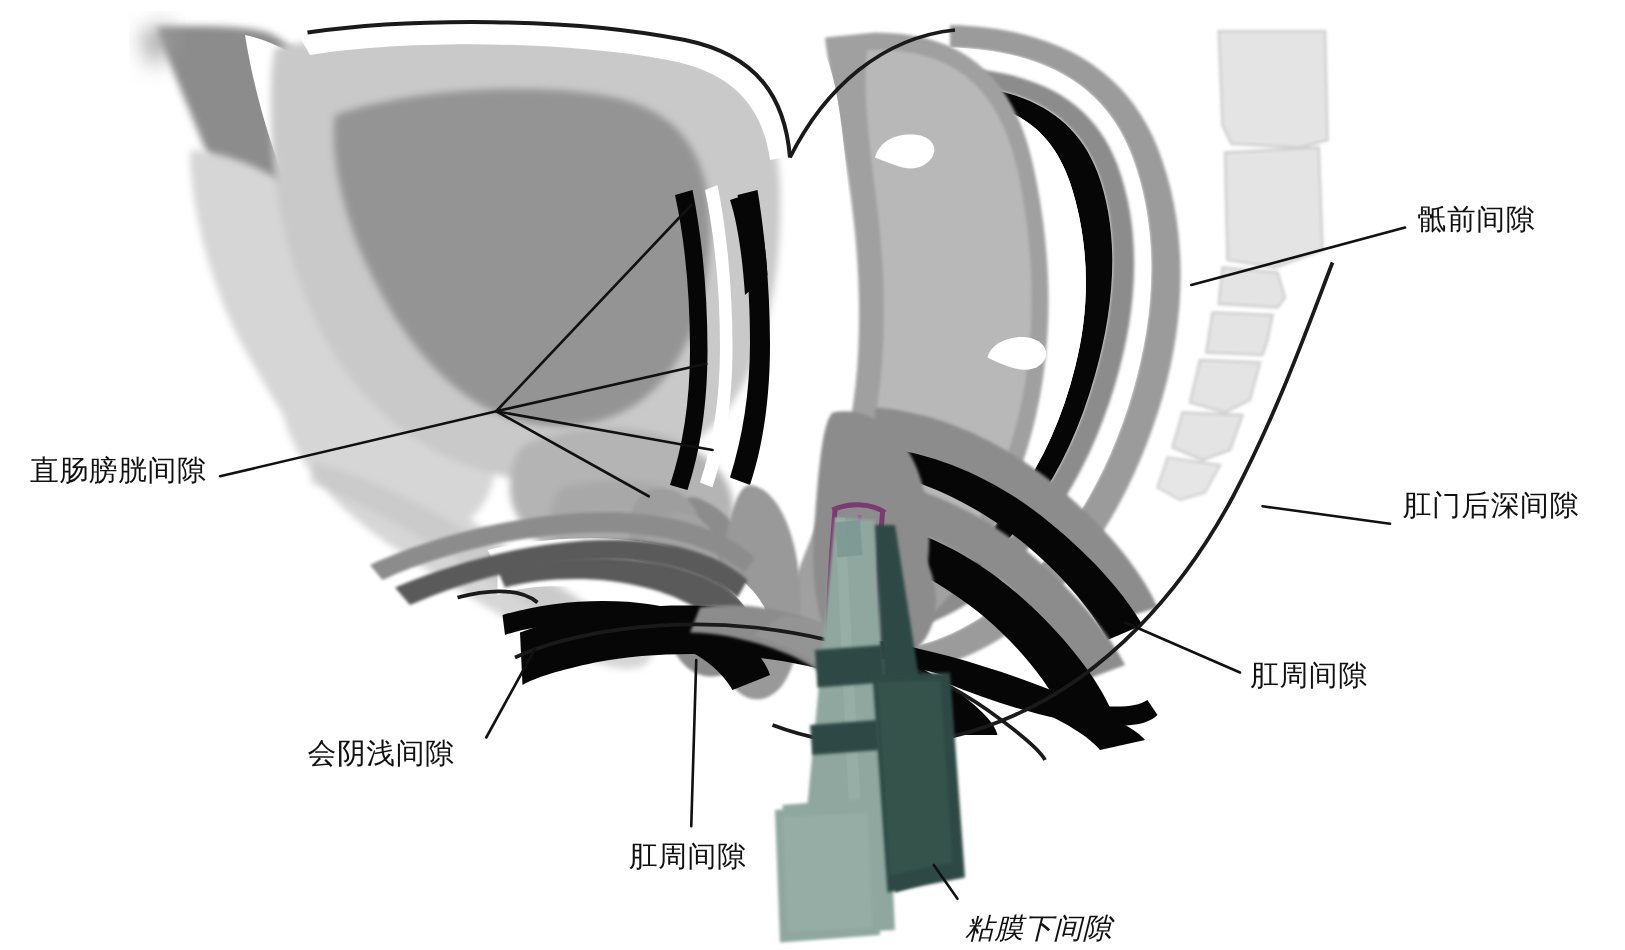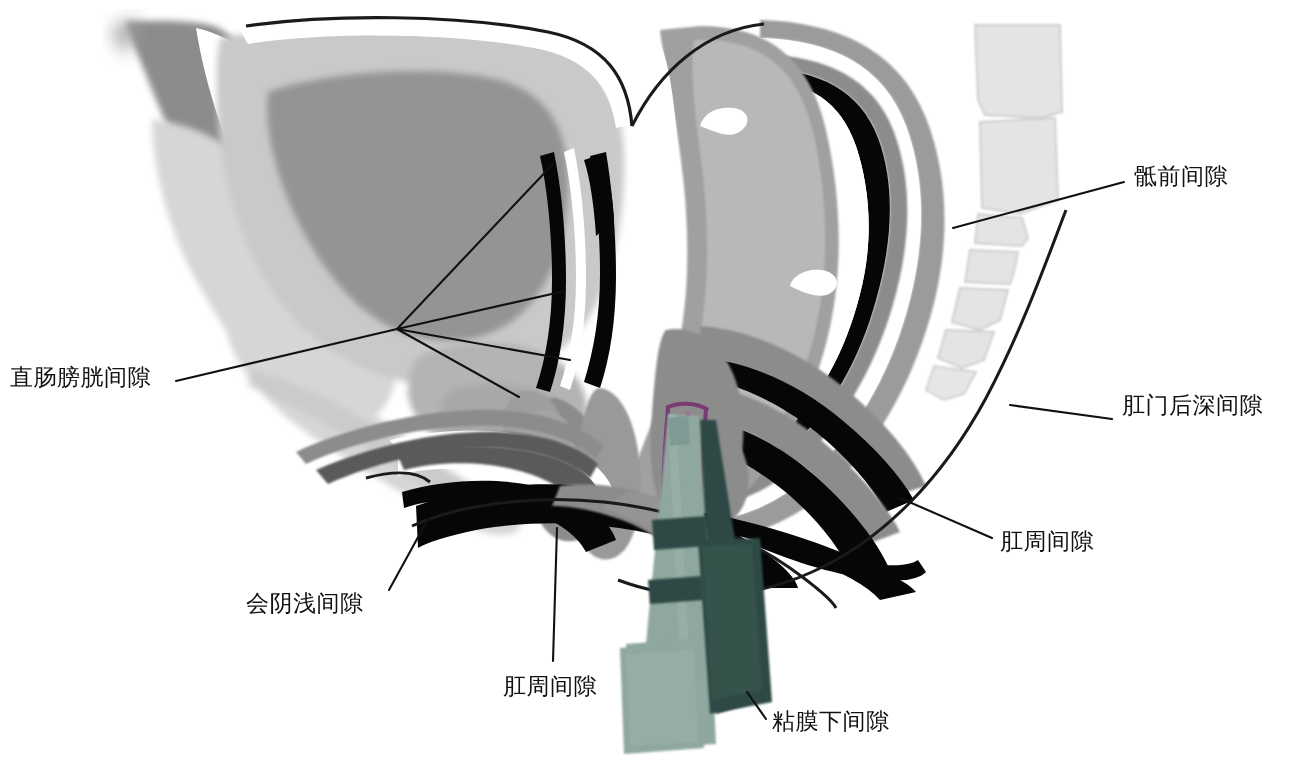--- a/index.html
+++ b/index.html
@@ -288,21 +288,21 @@
 
     </g>
   </svg>
 
   <div class="lbl" style="left:1134px; top:165px;">骶前间隙</div>
 
   <div class="lbl" style="left:1122px; top:394px;">肛门后深间隙</div>
 
   <div class="lbl" style="left:1000px; top:530px;">肛周间隙</div>
 
-  <div class="lbl" style="left:10px; top:366px;">直肠膀胱间隙</div>
+  <div class="lbl" style="left:24px; top:366px;">直肠膀胱间隙</div>
 
   <div class="lbl" style="left:246px; top:592px;text-align:right;">会阴浅间隙</div>
 
   <div class="lbl" style="left:503px; top:675px;">肛周间隙</div>
 
-  <div class="lbl" style="left:772px; top:710px;">粘膜下间隙</div>
+  <div class="lbl" style="left:772px; top:732px;font-style:italic;">粘膜下间隙</div>
 
 </div>
 
 </body></html>

